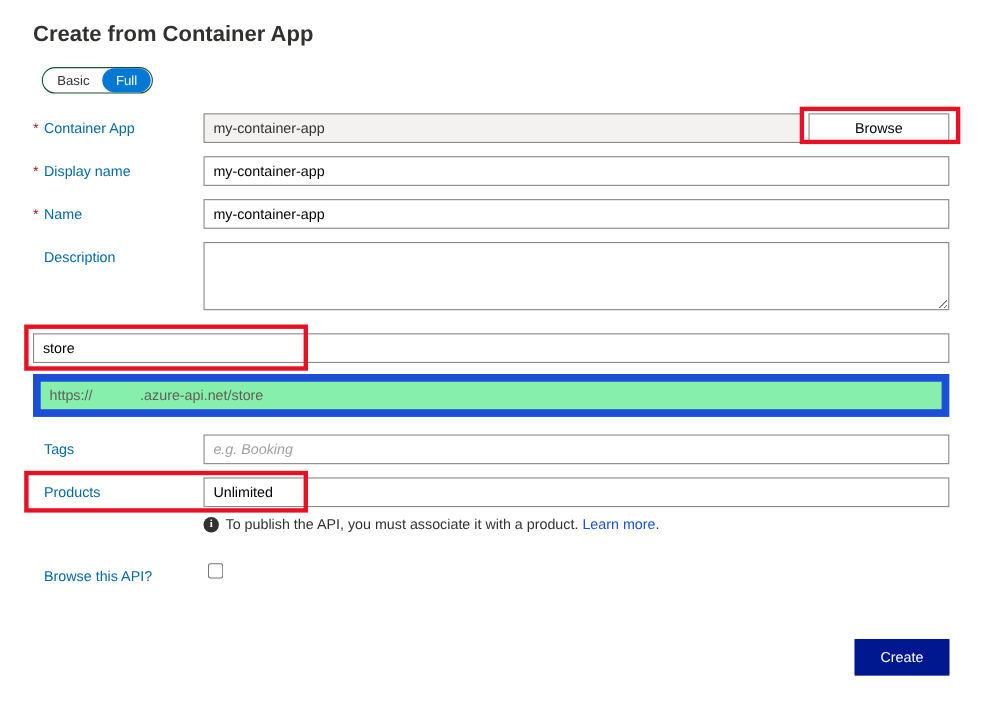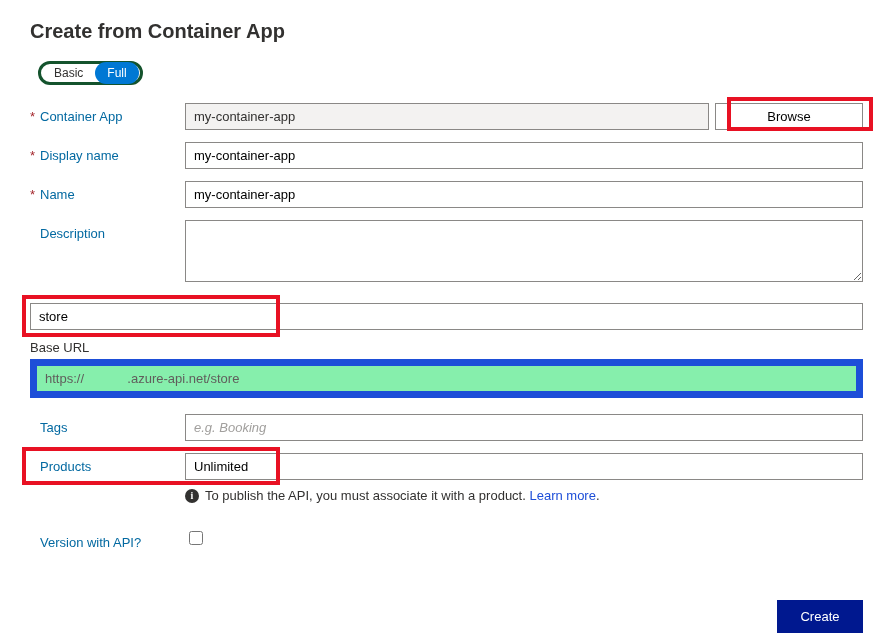--- a/index.html
+++ b/index.html
@@ -13,21 +13,21 @@
   }
   h1.page-title {
     font-size: 20px;
     font-weight: 600;
     margin: 0 0 18px 0;
     color: #323130;
   }
   .toggle-group {
     display: inline-flex;
     align-items: center;
-    border: 3px solid #14532d;
+    border: 1px solid #14532d;
     border-radius: 16px;
     padding: 1px;
     margin-left: 8px;
     margin-bottom: 18px;
     height: 24px;
   }
   .toggle-option {
     padding: 2px 12px;
     border-radius: 14px;
     font-size: 12px;
@@ -77,21 +77,21 @@
   textarea.text-input {
     height: 62px;
     resize: both;
   }
   .browse-row {
     display: flex;
     gap: 6px;
   }
   .browse-row .text-input { flex:1; }
   .browse-button {
-    width: 148px;
+    width: 128px;
     border: 1px solid #8a8886;
     background: #ffffff;
     font-size: 13px;
     cursor: pointer;
   }
   .baseurl-block { margin-top: 10px; }
   .baseurl-label {
     font-size: 13px;
     margin-bottom: 4px;
     color: #323130;
@@ -214,21 +214,20 @@
   <div class="input-col">
     <textarea class="text-input" style=""></textarea>
   </div>
 </div>
 
 
 <div class="form-row rel" style="margin-top:18px;">
   <div class="input-col">
     <input class="text-input" value="store" style="">
     <div class="baseurl-block">
-      <div class="baseurl-label">Base URL</div>
       <input class="baseurl-value" readonly="" value="https://            .azure-api.net/store" style="">
     </div>
   </div>
   <div class="hl" style="top:-8px; left:-8px; width:258px; height:42px;"></div>
 </div>
 
 
 <div class="form-row" style="margin-top:16px;">
   <div class="label-col">
     <span class="req"></span>
@@ -255,21 +254,21 @@
       </span>
     </div>
   </div>
   <div class="hl" style="top:-6px; left:-8px; width:258px; height:38px;"></div>
 </div>
 
 
 <div class="form-row" style="margin-top:26px;">
   <div class="label-col">
     <span class="req"></span>
-    <span class="label-text">Version with API?</span>
+    <span class="label-text">Browse this API?</span>
   </div>
   <div class="input-col">
     <input type="checkbox" class="checkbox" style="">
   </div>
 </div>
 
 <div class="button-bar">
   <button class="btn primary">Create</button>
 </div>
 

